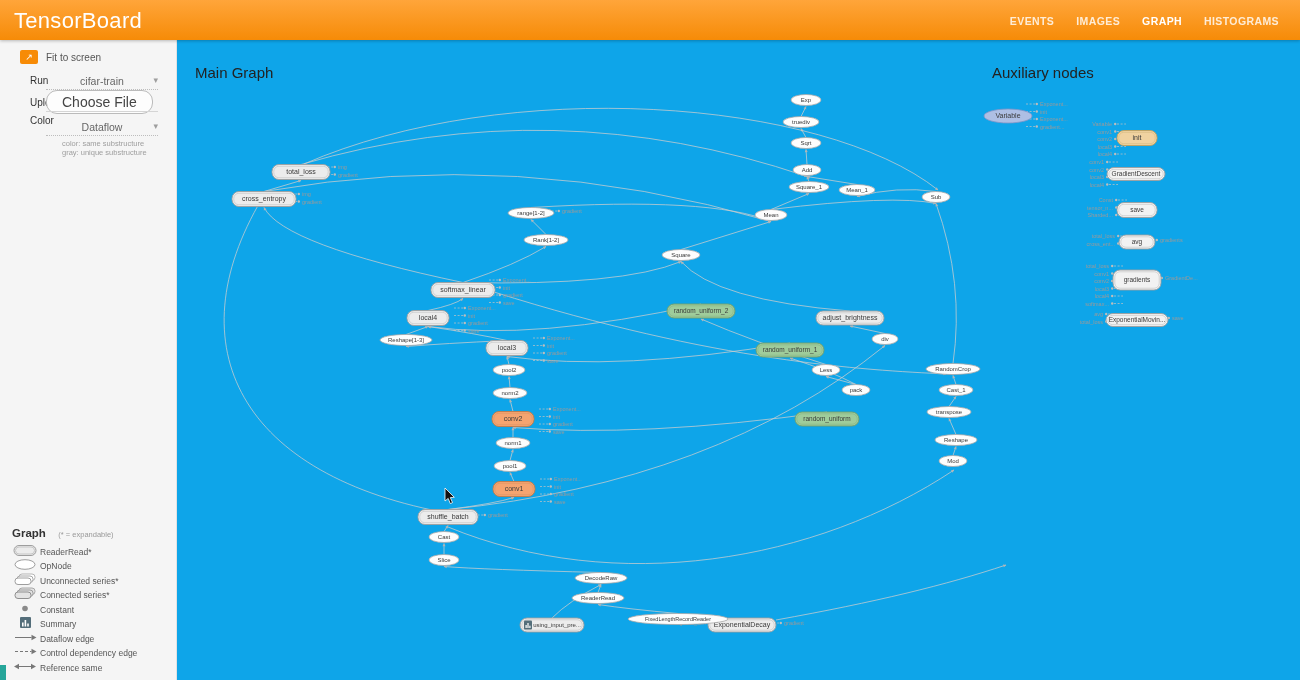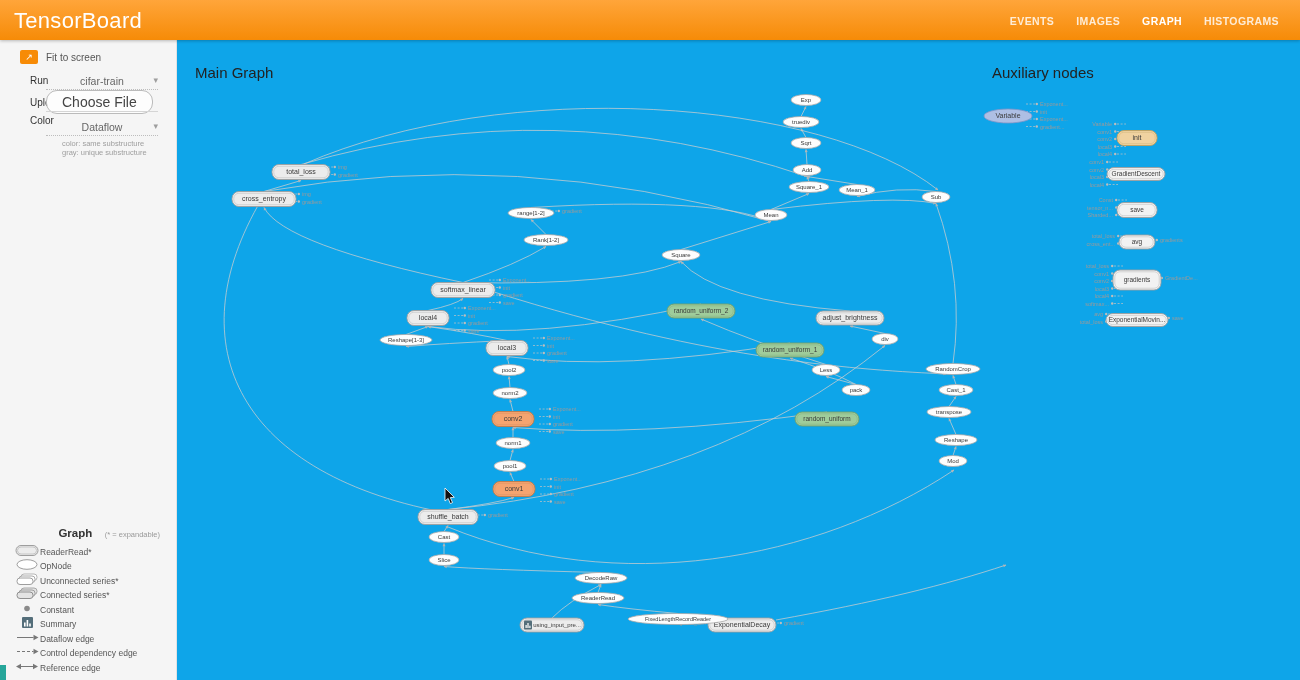--- a/index.html
+++ b/index.html
@@ -14,21 +14,21 @@
   .sidebar{position:absolute;left:0;top:40px;width:176px;bottom:0;background:#f5f5f5;border-right:1px solid #e2e2e2;z-index:20;}
   .fit-row{position:absolute;left:20px;top:10px;height:16px;}
   .fit-icon{position:absolute;left:0;top:0;width:18px;height:14px;background:#f78b06;border-radius:2px;color:#fff;font-size:9px;text-align:center;line-height:14px;}
   .fit-label{position:absolute;left:26px;top:2px;font-size:10px;color:#555;white-space:nowrap;}
   .slabel{position:absolute;left:14px;font-size:10px;color:#333;margin-left:16px;}
   .sval{position:absolute;left:46px;width:112px;font-size:10.5px;color:#666;border-bottom:1px dotted #bdbdbd;padding-bottom:2px;cursor:pointer;text-align:center;}
   .sval .caret{position:absolute;right:0;top:0;color:#9e9e9e;font-size:9px;}
   .choose-btn{position:absolute;left:46px;top:50px;border:1px solid #bbb;border-radius:11px;background:#fdfdfd;font-size:14px;color:#444;padding:3px 15px;cursor:pointer;text-align:center;}
   .upload-line{position:absolute;left:46px;top:71px;width:112px;border-bottom:1px solid #d5d5d5;}
   .note{position:absolute;left:62px;font-size:7.5px;color:#9e9e9e;white-space:nowrap;}
-  .legend{position:absolute;left:12px;bottom:5px;right:16px;text-align:right;}
+  .legend{position:absolute;left:12px;bottom:5px;right:16px;}
   .legend-head{margin-bottom:4px;}
   .legend-title{font-size:11.5px;font-weight:bold;color:#333;}
   .legend-note{font-size:7.5px;color:#999;margin-left:8px;}
   .legend-row{display:flex;align-items:center;height:14px;margin-bottom:.5px;}
   .legend-glyph{width:28px;flex:0 0 28px;}
   .legend-label{font-size:8.5px;color:#555;white-space:nowrap;}
   .scroll-accent{position:absolute;left:0;bottom:0;width:6px;height:15px;background:#26a69a;}
   
   .main{position:absolute;left:176px;top:40px;right:0;bottom:0;background:#0ea5e9;}
   .main-title{position:absolute;left:19px;top:24px;font-size:15px;color:#222;font-weight:500;}
@@ -134,21 +134,21 @@
               <polygon points="19.5,3.8 24.5,6.5 19.5,9.2" fill="#777"></polygon>
             </svg></span>
           <span class="legend-label">Control dependency edge</span>
         </div>
         <div class="legend-row">
           <span class="legend-glyph"><svg width="26" height="13" viewBox="0 0 26 13">
               <line x1="6" y1="6.5" x2="20" y2="6.5" stroke="#777"></line>
               <polygon points="7,3.8 2,6.5 7,9.2" fill="#777"></polygon>
               <polygon points="19,3.8 24,6.5 19,9.2" fill="#777"></polygon>
             </svg></span>
-          <span class="legend-label">Reference edge</span>
+          <span class="legend-label">Reference same</span>
         </div>
       </div>
   </div>
   <div class="scroll-accent"></div>
 </div>
 
 <div class="main">
   <div class="main-title">Main Graph</div>
   <div class="aux-title">Auxiliary nodes</div>
   <svg id="graph-svg" width="1124" height="640" viewBox="0 0 1124 640">

